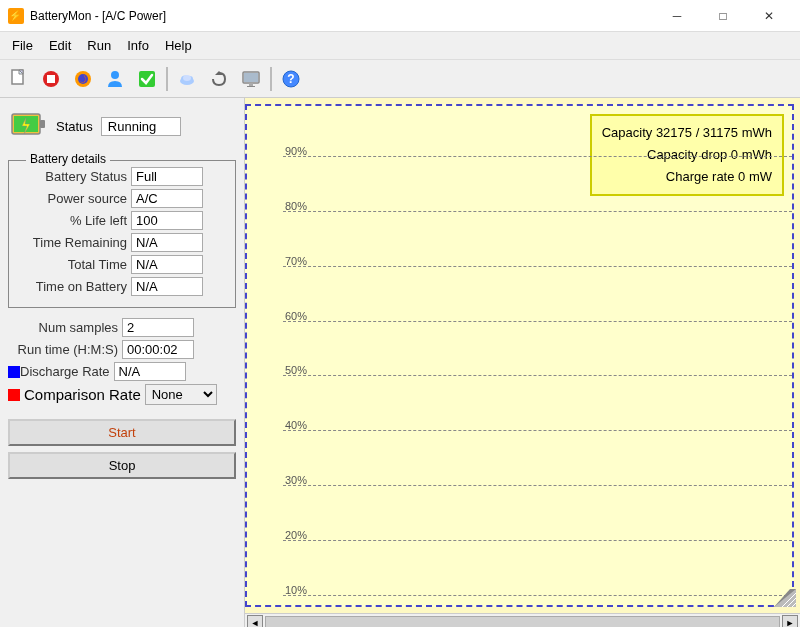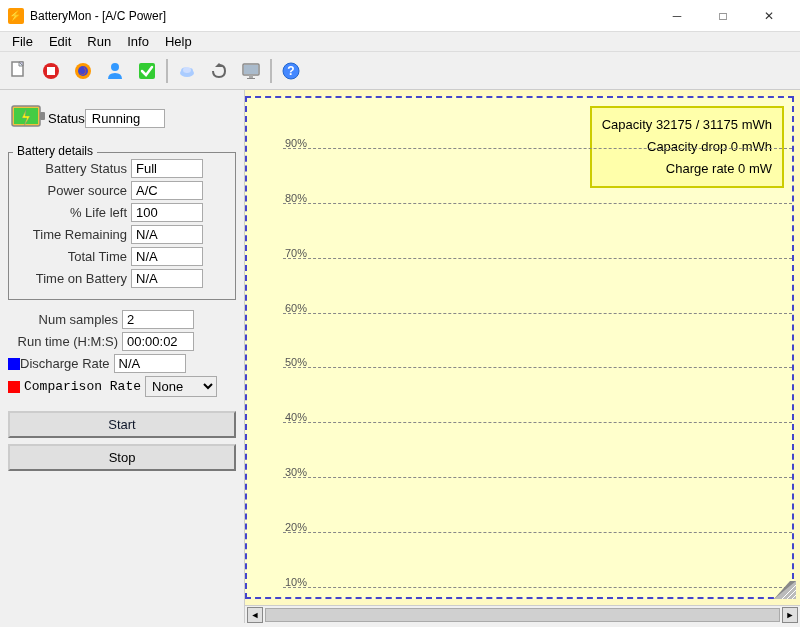--- a/index.html
+++ b/index.html
@@ -51,21 +51,21 @@
       font-size: 12px;
       display: flex;
       align-items: center;
       justify-content: center;
       color: #333;
     }
 
     
     .menu-bar {
       background: #f0f0f0;
-      height: 20px;
+      height: 28px;
       display: flex;
       align-items: center;
       padding: 0 4px;
       border-bottom: 1px solid #ddd;
     }
     .menu-item {
       padding: 2px 8px;
       cursor: pointer;
       font-size: 13px;
       height: 22px;
@@ -116,20 +116,21 @@
       padding: 8px;
       border-right: 1px solid #ccc;
       display: flex;
       flex-direction: column;
       gap: 6px;
     }
 
     .status-row {
       display: flex;
       align-items: center;
+      gap: 8px;
       margin-bottom: 4px;
     }
     .battery-icon-big {
       width: 40px;
       height: 40px;
       position: relative;
     }
     .battery-icon-big svg {
       width: 40px;
       height: 40px;
@@ -146,21 +147,21 @@
     
     .group-box {
       border: 1px solid #888;
       padding: 6px 8px 8px;
       position: relative;
       margin-top: 4px;
     }
     .group-box-legend {
       position: absolute;
       top: -9px;
-      left: 4px;
+      left: 17px;
       background: #f0f0f0;
       padding: 0 4px;
       font-size: 12px;
     }
     .detail-row {
       display: flex;
       align-items: center;
       margin-bottom: 3px;
     }
     .detail-label {
@@ -214,21 +215,21 @@
     .app-btn {
       border: 2px outset #ccc;
       background: #e0e0e0;
       padding: 4px 0;
       cursor: pointer;
       text-align: center;
       font-size: 13px;
       width: 100%;
     }
     .app-btn.disabled {
-      color: #0f172a;
+      color: #c2410c;
       cursor: default;
     }
 
     
     .chart-panel {
       flex: 1;
       background: #fef9c3;
       display: flex;
       flex-direction: column;
       position: relative;
@@ -457,21 +458,21 @@
         <span class="detail-label">Run time (H:M:S)</span>
         <span class="detail-value">00:00:02</span>
       </div>
       <div class="discharge-row">
         <div class="color-indicator" style="background:#0000ff;"></div>
         <span class="detail-label" style="width:auto; text-align:left;">Discharge Rate</span>
         <span class="detail-value" style="margin-left:4px;">N/A</span>
       </div>
       <div class="comparison-row">
         <div class="color-indicator" style="background:#ff0000;"></div>
-        <span style="font-size:13px;font-family:Liberation Mono, monospace;">Comparison Rate</span>
+        <span style="font-size:15px;">Comparison Rate</span>
         <select class="comparison-select">
           <option>None</option>
           <option>Last run</option>
           <option>Average</option>
         </select>
       </div>
     </div>
 
     <div class="btn-start-stop">
       <button class="app-btn disabled">Start</button>

